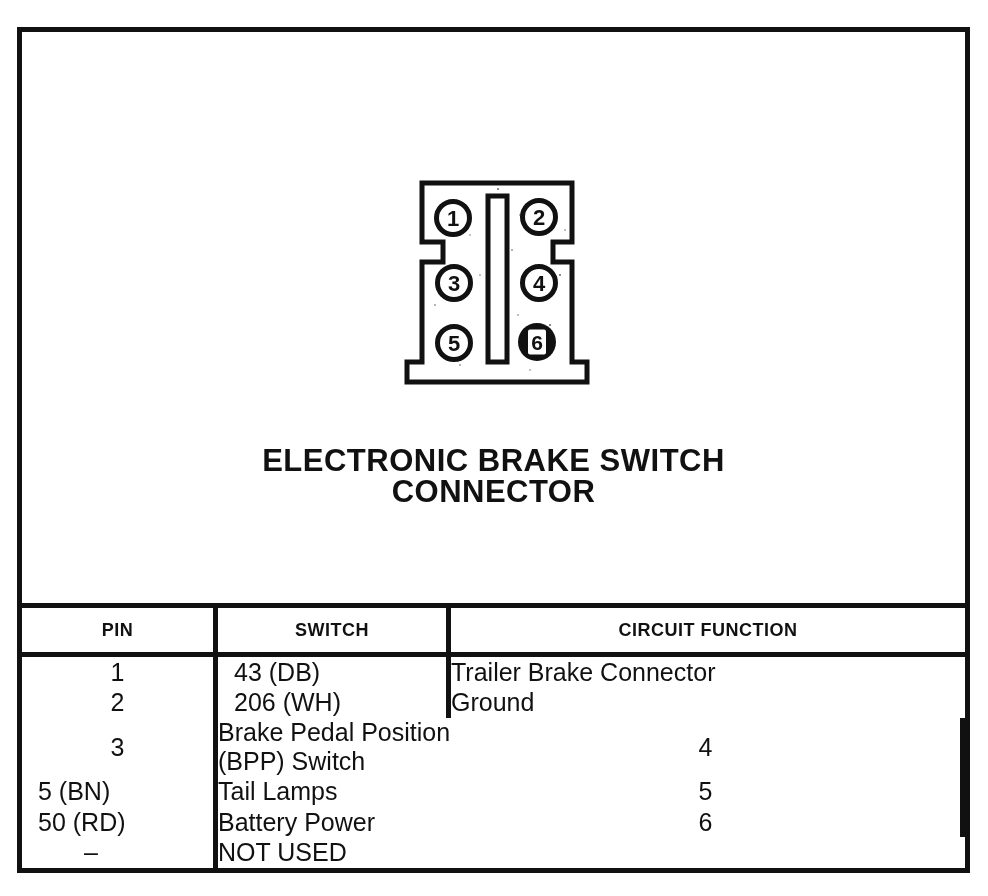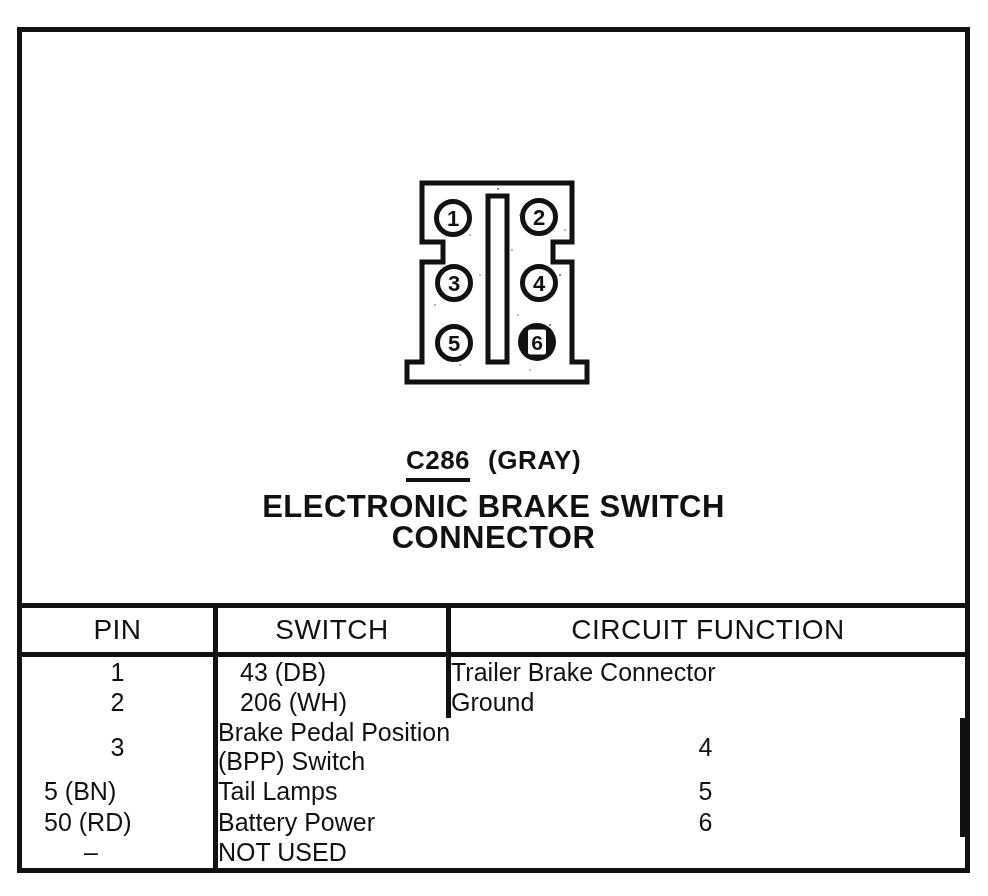--- a/index.html
+++ b/index.html
@@ -71,26 +71,26 @@
   .cell {
     display: flex;
     align-items: center;
     font-size: 25px;
     box-sizing: border-box;
   }
   .col-a, .col-b { border-right: 5px solid #111111; }
   .th {
     border-bottom: 5px solid #111111;
     justify-content: center;
-    font-weight: normal;
-    font-size: 28px;
+    font-weight: bold;
+    font-size: 18px;
     letter-spacing: 0.5px;
   }
   .td-pin { justify-content: center; }
-  .td-circuit { padding-left: 22px; }
+  .td-circuit { padding-left: 16px; }
   .td-circuit.dash { padding-left: 62px; }
   .td-func { }
   svg text {
     font-family: "Liberation Sans", sans-serif;
     font-weight: bold;
   }
 </style>
 </head>
 <body>
 
@@ -140,23 +140,20 @@
       </g>
 
       <g>
         <circle cx="137" cy="167" r="19" fill="#111111"></circle>
         <rect x="128" y="154.5" width="18" height="25" rx="2" fill="#ffffff"></rect>
         <text x="137" y="167.5" text-anchor="middle" dominant-baseline="central" font-size="21" fill="#111111">6</text>
       </g>
     </svg>
 
     <div class="caption">
-      <div class="id-line">
-        <span class="id-label">C286</span><span>(GRAY)</span>
-      </div>
       <div class="name-line">ELECTRONIC BRAKE SWITCH</div>
       <div class="name-line">CONNECTOR</div>
     </div>
 
     <div class="pin-table">
 
       <div class="cell th col-a">PIN</div>
       <div class="cell th col-b">SWITCH</div>
       <div class="cell th">CIRCUIT FUNCTION</div>
 

